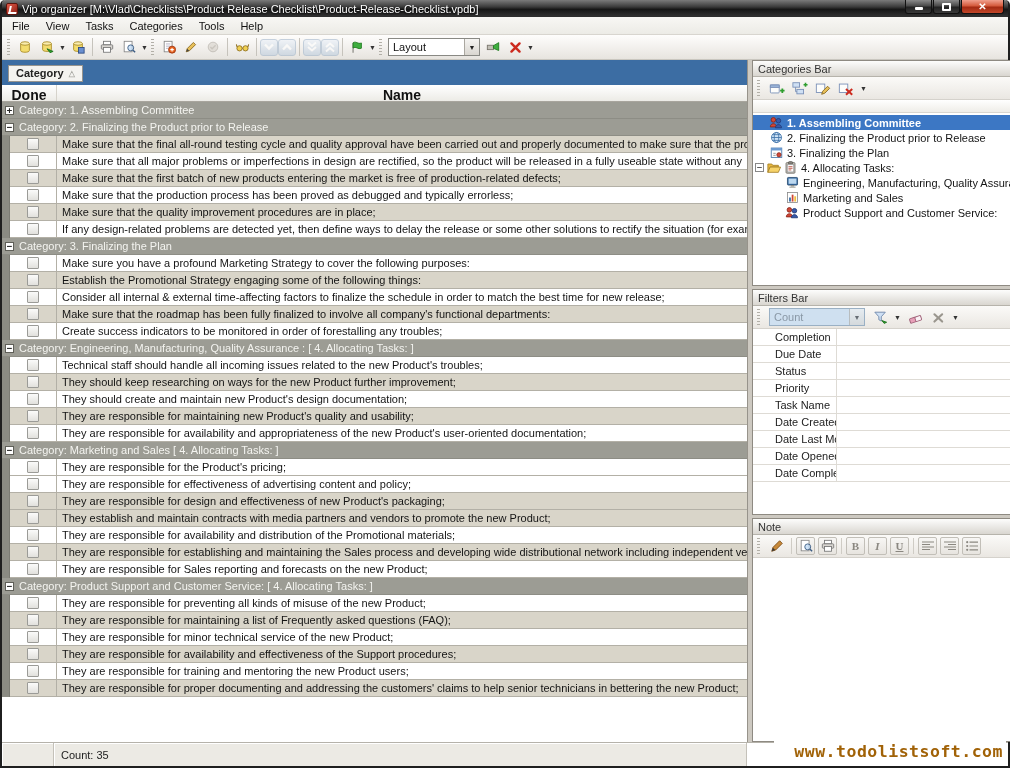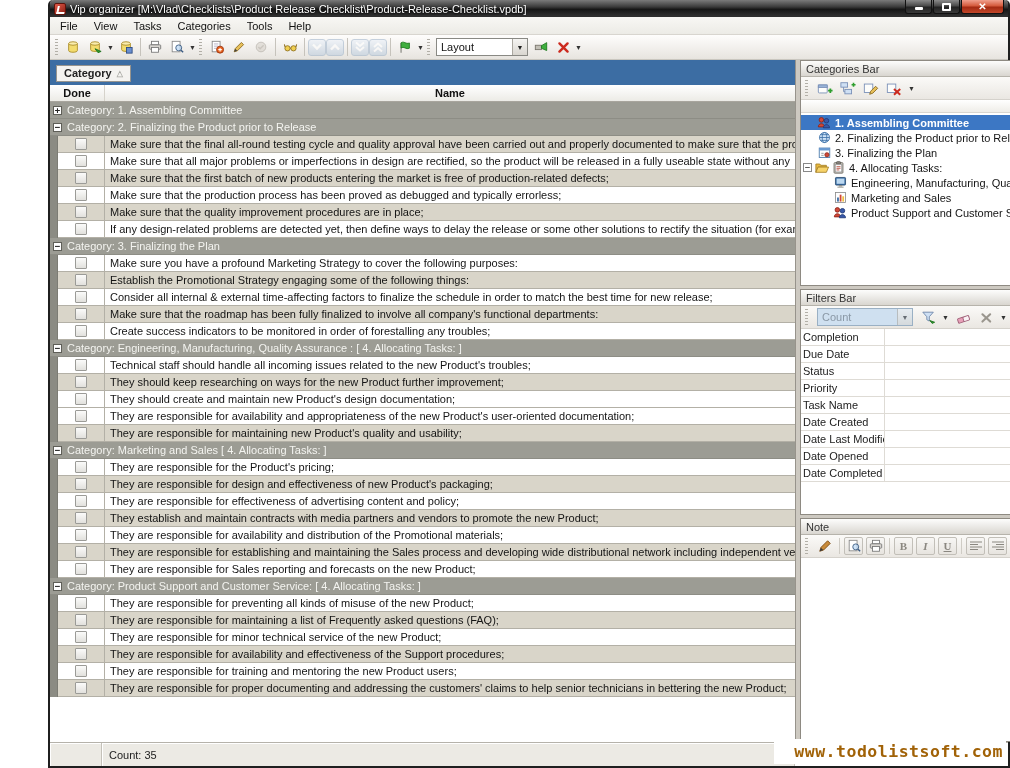--- a/index.html
+++ b/index.html
@@ -1,19 +1,19 @@
 <!DOCTYPE html>
 <html><head>
 <meta charset="utf-8">
 <style>
   * { box-sizing: border-box; margin: 0; padding: 0; cursor: default; }
   html,body { width:1010px; height:768px; overflow:hidden; background:#fff;
     font-family:"Liberation Sans", sans-serif; -webkit-font-smoothing:antialiased; }
   .window { position:absolute; inset:0; display:flex; flex-direction:column;
-    border:2px solid #1f1f1f; border-top:none; border-radius:5px 5px 0 0; background:#cdc9c1;margin-left:48px; }
+    border:2px solid #1f1f1f; border-top:none; border-radius:5px 5px 0 0; background:#cdc9c1; }
 
   
   .titlebar { height:17px; flex:0 0 17px; display:flex; align-items:center; gap:4px;
     background:linear-gradient(#7a7a7a,#3b3b3b 40%,#161616 55%,#2e2e2e 90%);
     border-radius:4px 4px 0 0; padding-left:4px; color:#fff; font-size:11px; }
   .app-icon { width:12px; height:12px; border-radius:2px; flex:0 0 12px;
     background:linear-gradient(135deg,#e25b4a,#8e1f14); border:1px solid #5d140c; position:relative; }
   .app-icon::after { content:""; position:absolute; left:2px; top:2px; width:6px; height:6px;
     border-left:2px solid #fff; border-bottom:2px solid #fff; transform:skewX(-12deg); }
   .title-text { white-space:nowrap; overflow:hidden; text-shadow:0 1px 2px #000; }
@@ -54,21 +54,21 @@
 
   
   .content { flex:1; display:flex; min-height:0; }
   .left-pane { width:746px; flex:0 0 746px; display:flex; flex-direction:column; background:#fff;
     border-right:1px solid #97938b; }
   .groupby-bar { height:25px; flex:0 0 25px; background:#3c6da3; padding:3px 0 0 6px; }
   .groupby-chip { display:inline-flex; align-items:center; gap:5px; background:#f4f3f0;
     border:1px solid #97948e; font-size:11px; font-weight:bold; color:#222; padding:1px 7px 2px; }
   .sort-arrow { font-size:8px; color:#a9a9a4; }
   .col-header { height:17px; flex:0 0 17px; display:flex; background:linear-gradient(#ffffff,#ecebe6);
-    border-bottom:1px solid #a8a59d; font-size:11px; font-weight:bold; color:#111; }
+    border-bottom:1px solid #a8a59d; font-size:14px; font-weight:bold; color:#111; }
   .col-done { width:55px; flex:0 0 55px; text-align:center; border-right:1px solid #d6d3cb; padding-top:2px; }
   .col-name { flex:1; text-align:center; padding-top:2px; }
   .task-list { display:flex; flex-direction:column; }
   .row-group { height:17px; flex:0 0 17px; background:#9c9c94; border-bottom:1px solid #8d8d85;
     color:#f4f4f0; font-size:11px; display:flex; align-items:center; padding-left:3px;
     white-space:nowrap; overflow:hidden; }
   .expander { width:9px; height:9px; flex:0 0 9px; background:#fff; border:1px solid #5f5f58; color:#222;
     font-size:9px; line-height:7px; text-align:center; font-weight:bold; margin-right:5px;
     font-family:"DejaVu Sans Mono", monospace; }
   .row-task { height:17px; flex:0 0 17px; display:flex; font-size:11px; color:#141414; }
@@ -109,21 +109,21 @@
     font-family:"DejaVu Sans Mono", monospace; }
   .tree-icon, .tree-folder { width:14px; height:13px; flex:0 0 14px; margin-right:2px; display:flex; align-items:center; }
   .tree-label { flex:1; white-space:nowrap; overflow:hidden; padding:0 2px; }
   .tree-row.sel { background:#3c77c4; }
   .tree-row.sel .tree-label, .tree-row.sel .tree-count { color:#fff; font-weight:bold; }
 
   
   .filter-rows { display:flex; flex-direction:column; }
   .filter-row { height:17px; flex:0 0 17px; display:flex; align-items:stretch;
     border-bottom:1px solid #dedbd5; font-size:11px; color:#222; background:#fff; }
-  .f-label { width:84px; flex:0 0 84px; padding:2px 0 0 2px; border-right:1px solid #dedbd5;
+  .f-label { width:84px; flex:0 0 84px; padding:2px 0 0 22px; border-right:1px solid #dedbd5;
     white-space:nowrap; overflow:hidden; }
   .f-value { flex:1; }
   .filters-combo { width:96px; }
 
   
   .note-body { flex:1; background:#fff; }
   .nt-btn { width:19px; height:18px; border:1px solid #c2bfb8; border-radius:2px;
     background:linear-gradient(#f7f6f4,#e7e4df); display:flex; align-items:center; justify-content:center;
     font-size:10px; color:#8a8780; }
   .nt-btn b { font-size:11px; color:#8a8780; font-family:"Liberation Serif", serif; }
@@ -443,58 +443,58 @@
     </span>
     <span class="name-cell">They should keep researching on ways for the new Product further improvement;</span>
   </div>
           <div class="row-task plain">
     <span class="gutter"></span>
     <span class="cb-cell">
       <span class="checkbox"></span>
     </span>
     <span class="name-cell">They should create and maintain new Product's design documentation;</span>
   </div>
+          <div class="row-task stripe">
+    <span class="gutter"></span>
+    <span class="cb-cell">
+      <span class="checkbox"></span>
+    </span>
+    <span class="name-cell">They are responsible for maintaining new Product's quality and usability;</span>
+  </div>
           <div class="row-task plain">
     <span class="gutter"></span>
     <span class="cb-cell">
       <span class="checkbox"></span>
     </span>
     <span class="name-cell">They are responsible for availability and appropriateness of the new Product's user-oriented documentation;</span>
-  </div>
-          <div class="row-task stripe">
-    <span class="gutter"></span>
-    <span class="cb-cell">
-      <span class="checkbox"></span>
-    </span>
-    <span class="name-cell">They are responsible for maintaining new Product's quality and usability;</span>
   </div>
           <div class="row-group">
     <span class="expander">−</span>
     <span class="group-label">Category: Marketing and Sales   [ 4. Allocating Tasks: ]</span>
   </div>
           <div class="row-task plain">
     <span class="gutter"></span>
     <span class="cb-cell">
       <span class="checkbox"></span>
     </span>
     <span class="name-cell">They are responsible for the Product's pricing;</span>
   </div>
+          <div class="row-task plain">
+    <span class="gutter"></span>
+    <span class="cb-cell">
+      <span class="checkbox"></span>
+    </span>
+    <span class="name-cell">They are responsible for effectiveness of advertising content and policy;</span>
+  </div>
           <div class="row-task stripe">
     <span class="gutter"></span>
     <span class="cb-cell">
       <span class="checkbox"></span>
     </span>
     <span class="name-cell">They are responsible for design and effectiveness of new Product's packaging;</span>
-  </div>
-          <div class="row-task plain">
-    <span class="gutter"></span>
-    <span class="cb-cell">
-      <span class="checkbox"></span>
-    </span>
-    <span class="name-cell">They are responsible for effectiveness of advertising content and policy;</span>
   </div>
           <div class="row-task stripe">
     <span class="gutter"></span>
     <span class="cb-cell">
       <span class="checkbox"></span>
     </span>
     <span class="name-cell">They establish and maintain contracts with media partners and vendors to promote the new Product;</span>
   </div>
           <div class="row-task plain">
     <span class="gutter"></span>

